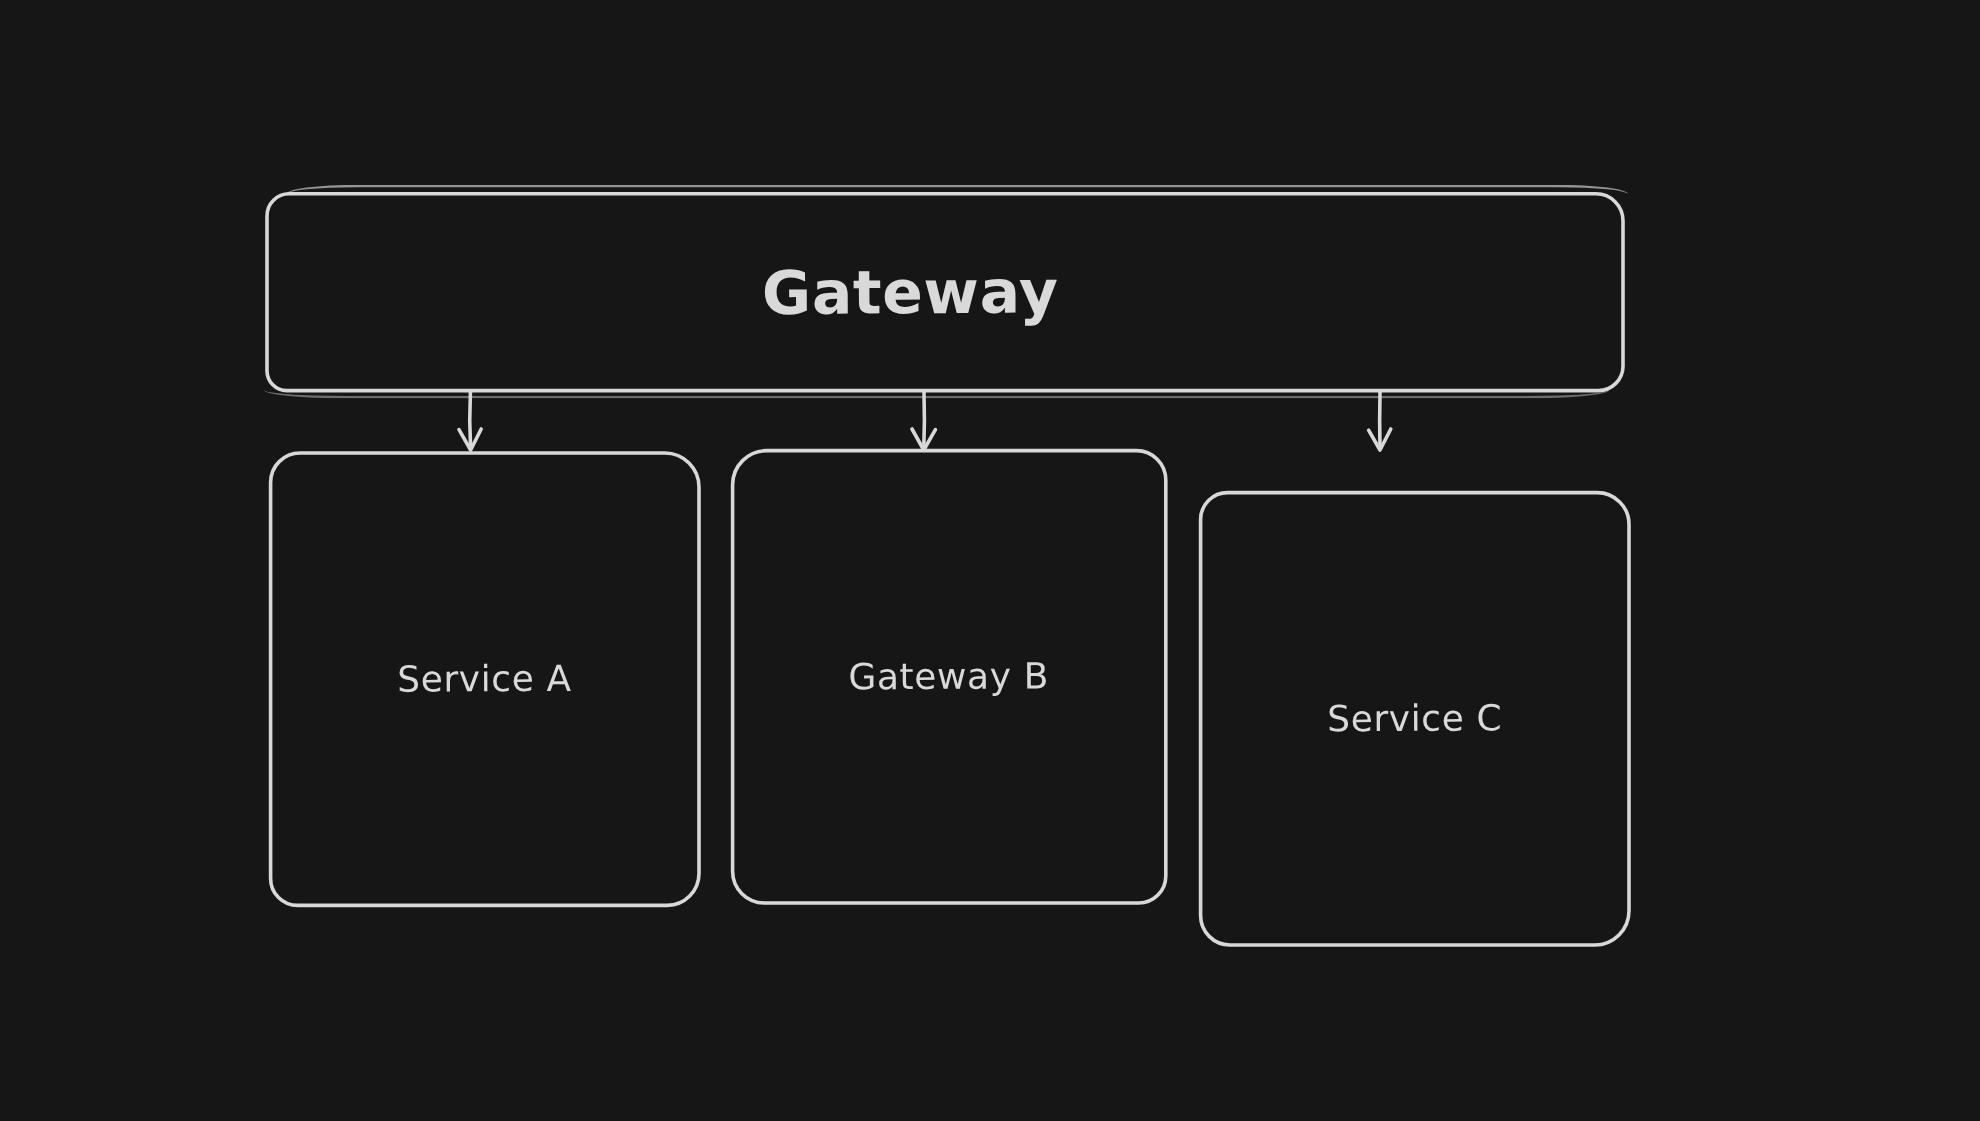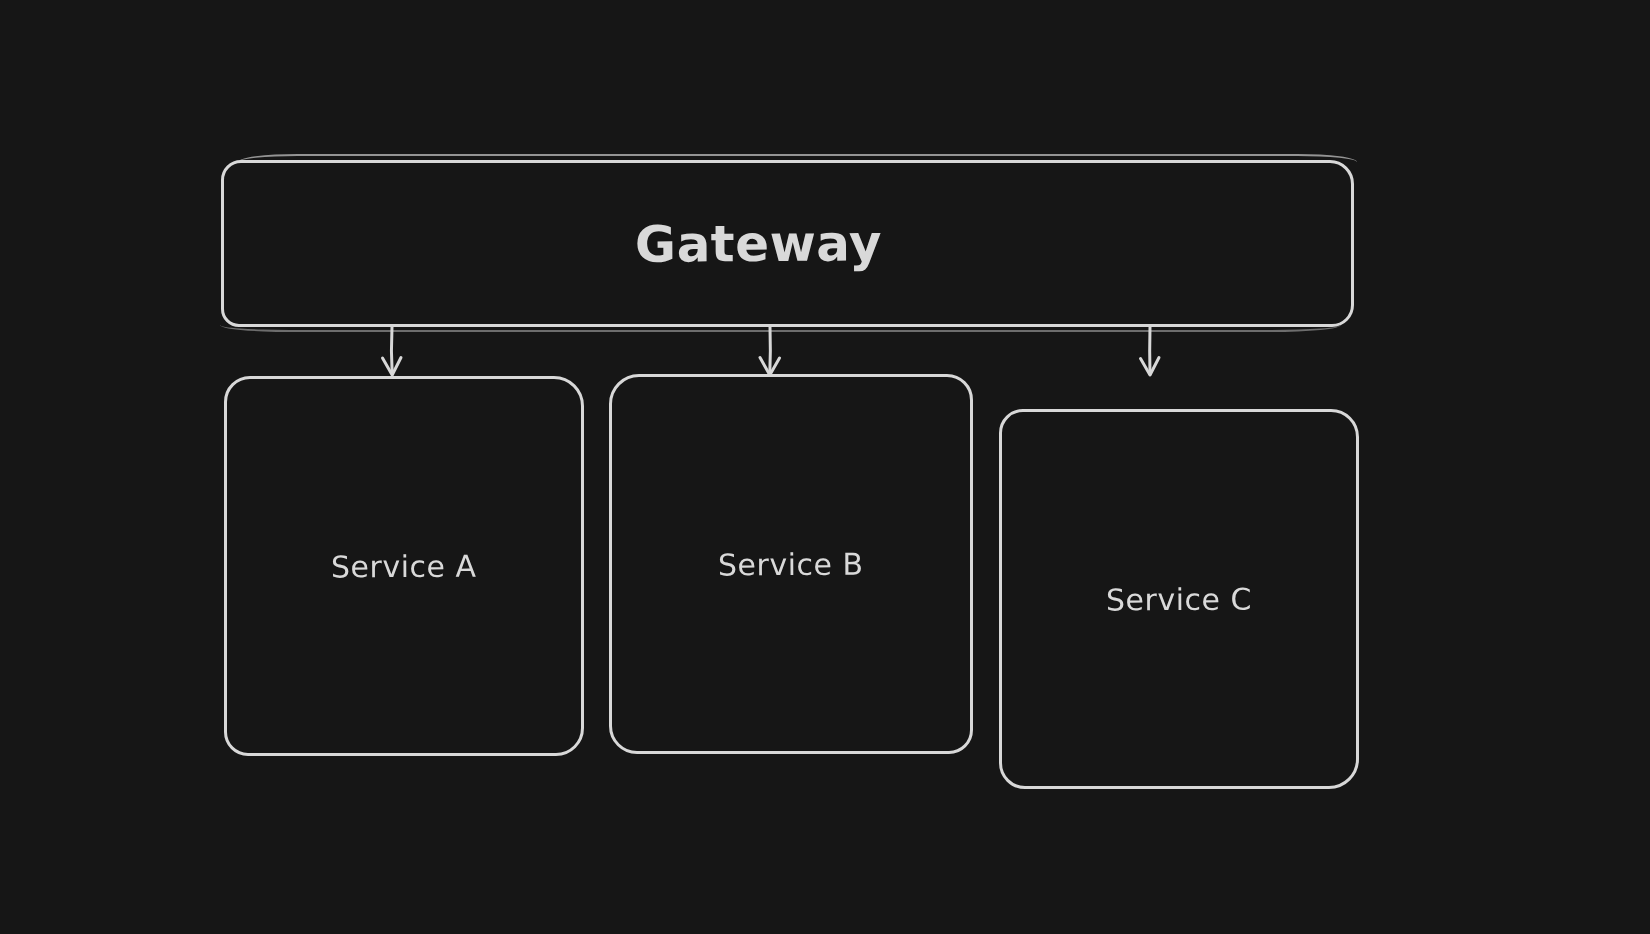--- a/index.html
+++ b/index.html
@@ -138,20 +138,20 @@
   <svg class="arrow arrow-c" viewBox="0 0 34 56">
     <path d="M17 2 Q 16.4 26 17 49"></path>
     <polyline points="7.5,33.5 17,50 26,32.5"></polyline>
   </svg>
 
   <div class="node node-service-a">
     <span class="node-label">Service A</span>
   </div>
 
   <div class="node node-service-b">
-    <span class="node-label">Service B</span>
+    <span class="node-label">Gateway B</span>
   </div>
 
   <div class="node node-service-c">
     <span class="node-label">Service C</span>
   </div>
 
 </div>
 
 </body></html>

